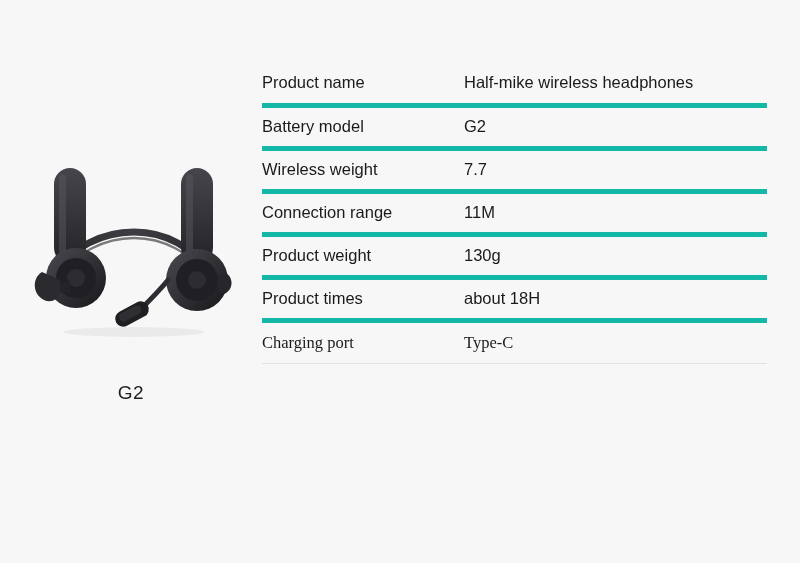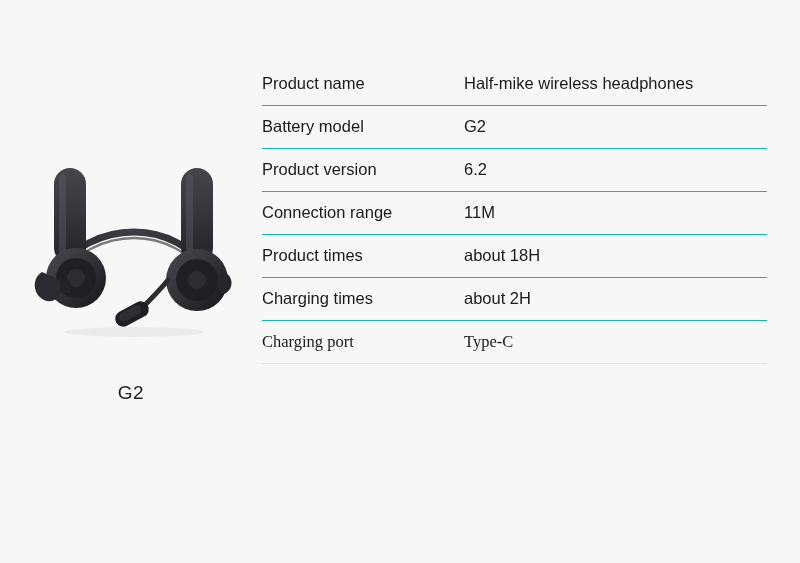--- a/index.html
+++ b/index.html
@@ -55,21 +55,21 @@
   }
   table.spec-table {
     width: 505px;
     border-collapse: collapse;
     table-layout: fixed;
   }
   table.spec-table tr {
     height: 43px;
   }
   table.spec-table td {
-    border-bottom: 1px solid #14b8a6;
+    border-bottom: 5px solid #14b8a6;
     font-size: 16.5px;
     color: #1a1a1a;
     vertical-align: middle;
     padding: 0;
     font-weight: 400;
   }
   td.spec-label {
     width: 202px;
     padding-left: 6px;
   }
@@ -145,34 +145,34 @@
       <tbody>
         <tr>
           <td class="spec-label">Product name</td>
           <td class="spec-value">Half-mike wireless headphones</td>
         </tr>
         <tr>
           <td class="spec-label">Battery model</td>
           <td class="spec-value">G2</td>
         </tr>
         <tr>
-          <td class="spec-label">Product version</td>
-          <td class="spec-value">6.2</td>
+          <td class="spec-label">Wireless weight</td>
+          <td class="spec-value">7.7</td>
         </tr>
         <tr>
           <td class="spec-label">Connection range</td>
           <td class="spec-value">11M</td>
         </tr>
         <tr>
+          <td class="spec-label">Product weight</td>
+          <td class="spec-value">130g</td>
+        </tr>
+        <tr>
           <td class="spec-label">Product times</td>
           <td class="spec-value">about 18H</td>
-        </tr>
-        <tr>
-          <td class="spec-label">Charging times</td>
-          <td class="spec-value">about 2H</td>
         </tr>
         <tr>
           <td class="spec-label">Charging port</td>
           <td class="spec-value">Type-C</td>
         </tr>
       </tbody>
     </table>
   </div>
 
 </div>

